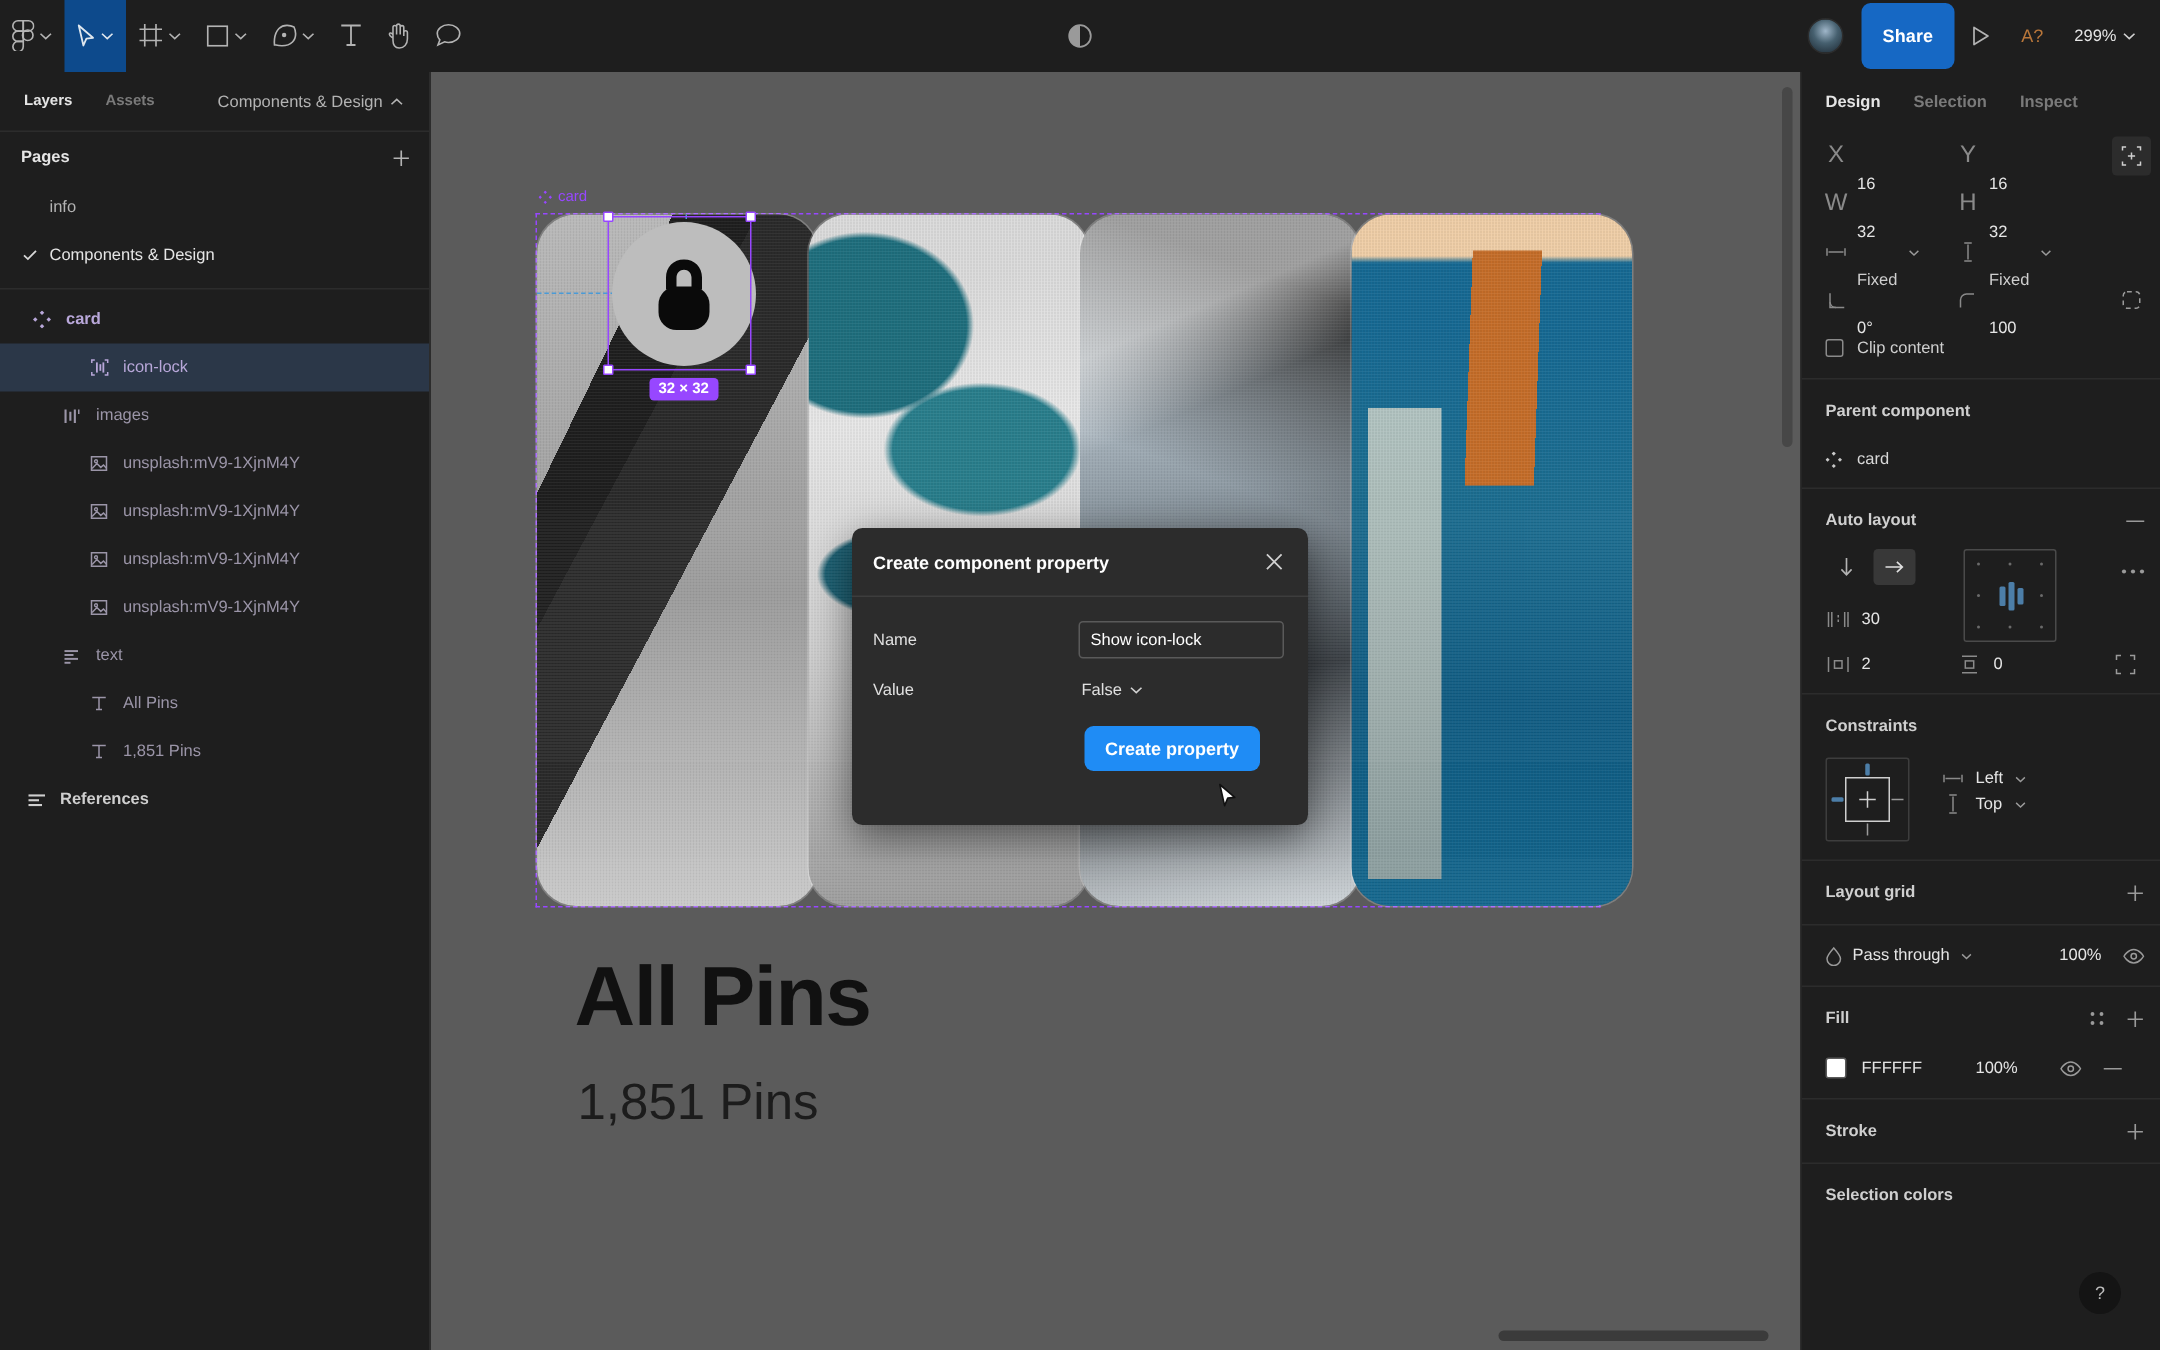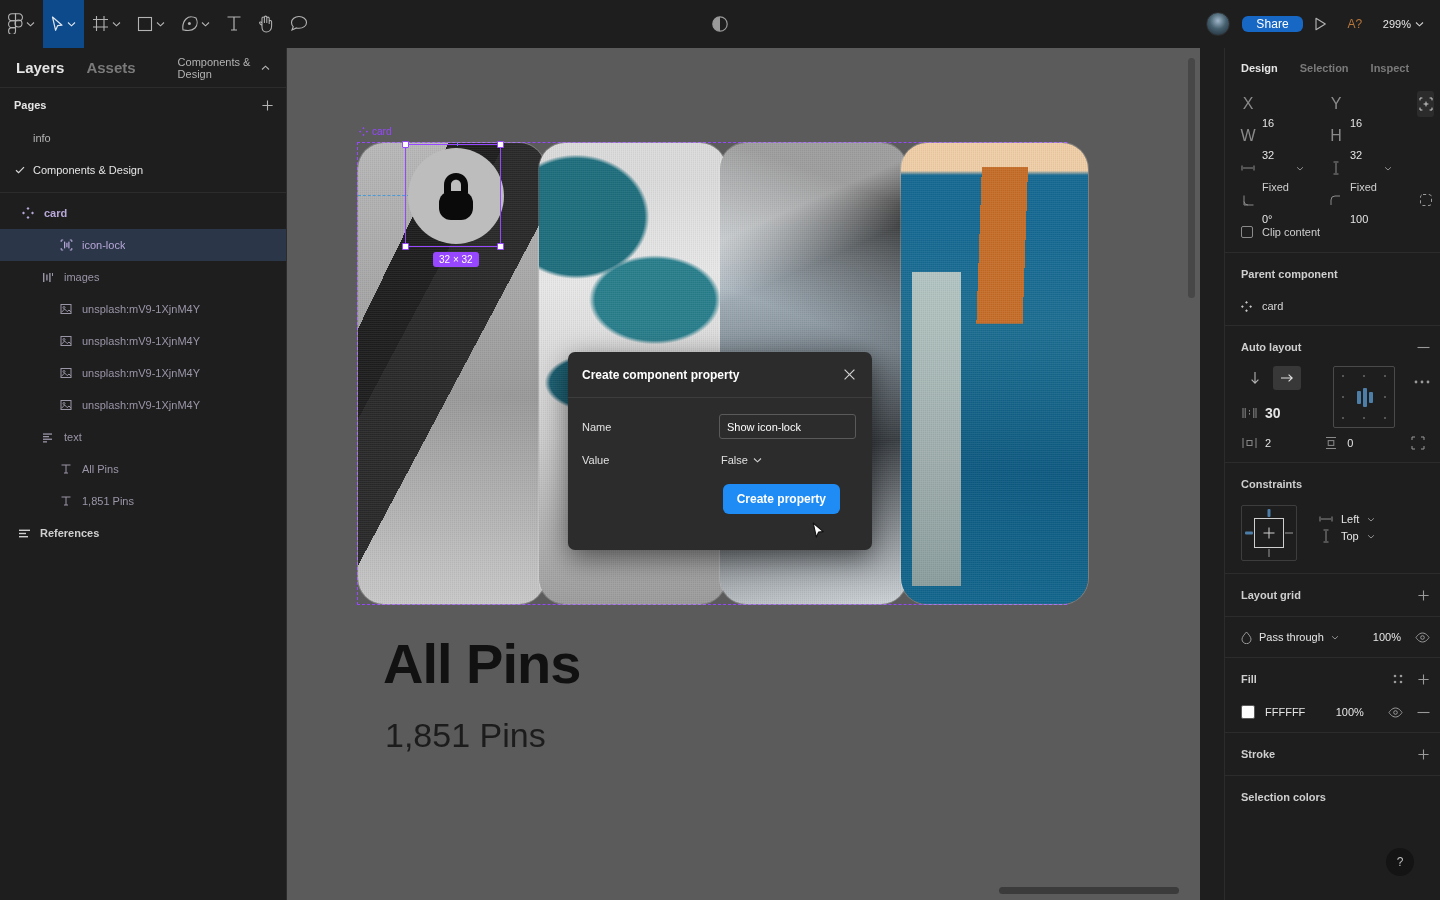--- a/index.html
+++ b/index.html
@@ -42,22 +42,22 @@
     border: 1px solid #2c2c2c; margin-right: 10px; overflow:hidden;
     position: relative;
   }
   .avatar::after{
     content:""; position:absolute; left:7px; top:3px; width:9px; height:17px;
     border-radius:50% 50% 40% 40%;
     background: linear-gradient(180deg,#cfd8de,#7b8b96 60%,#2a3views 100%);
     opacity:.85;
   }
   .share-btn {
-    background: #0d6efd; background: #1668c4; color: #fff; font-size: 12px; font-weight: 400;
-    border: none; border-radius: 6px; height: 16px; padding: 0 14px; cursor: pointer;
+    background: #0d6efd; background: #1668c4; color: #fff; font-size: 12px; font-weight: 700;
+    border: none; border-radius: 6px; height: 44px; padding: 0 14px; cursor: pointer;
     font-family: "Liberation Sans", sans-serif; letter-spacing: .1px;
   }
   .icon-btn {
     width: 32px; height: 32px; display: flex; align-items: center; justify-content: center;
     color: #b3b3b3; cursor: default; border-radius: 4px;
   }
   .a-badge { color: #b8763a; font-size: 12px; font-weight: 500; }
   .zoom-ctl {
     display: flex; align-items: center; gap: 4px; color: #e5e5e5;
     font-size: 11px; padding: 0 8px; height: 28px; cursor: default; margin-left:2px;
@@ -66,21 +66,21 @@
   
   .left {
     position: absolute; left: 0; top: 48px; width: 287px; height: 852px;
     background: #1e1e1e; border-right: 1px solid #2c2c2c; z-index: 20;
     display: flex; flex-direction: column;
   }
   .left-tabs {
     height: 40px; display: flex; align-items: center; padding: 0 16px; gap: 0;
     border-bottom: 1px solid #2c2c2c;
   }
-  .ltab { font-size: 15px; color: #7a7a7a; font-weight: 600; margin-right: 22px; cursor: default; }
+  .ltab { font-size: 10px; color: #7a7a7a; font-weight: 600; margin-right: 22px; cursor: default; }
   .ltab.active { color: #e5e5e5; }
   .ltab-right {
     font-size: 11px; color: #b3b3b3; font-weight: 400;
     display: flex; align-items: center; gap: 5px; cursor: default;
     margin-left: 20px;
   }
   .pages-hdr {
     height: 34px; display: flex; align-items: center; justify-content: space-between;
     padding: 0 12px 0 14px;
   }
@@ -182,21 +182,21 @@
     border: 1.5px solid #9747ff; pointer-events: none;
   }
   .handle {
     position: absolute; width: 7px; height: 7px; background: #fff;
     border: 1.5px solid #9747ff; border-radius: 1px;
   }
   .h-tl { left: -4px; top: -4px; } .h-tr { right: -4px; top: -4px; }
   .h-bl { left: -4px; bottom: -4px; } .h-br { right: -4px; bottom: -4px; }
   .dim-badge {
     position: absolute; left: 146px; top: 204px; background: #9747ff; color: #fff;
-    font-size: 10px; padding: 2px 6px; border-radius: 3px; font-weight: 400;
+    font-size: 10px; padding: 2px 6px; border-radius: 3px; font-weight: 700;
   }
   .guide-v { position:absolute; left: 170px; top: 95px; width:0; height:60px; border-left: 1px dashed #4a9bd8;}
   .guide-h { position:absolute; left: 71px; top: 147px; width:52px; height:0; border-top: 1px dashed #4a9bd8;}
 
   .canvas-title {
     position: absolute; left: 96px; top: 588px; font-size: 56px; font-weight: 700;
     color: #111; letter-spacing: -1px; line-height: 1;
   }
   .canvas-sub {
     position: absolute; left: 98px; top: 670px; font-size: 34px; font-weight: 400;
@@ -238,21 +238,21 @@
   .modal-foot { display: flex; justify-content: flex-end; padding: 3px 16px 0 0; }
   .create-btn {
     background: #1f8cf5; color: #fff; border: none; border-radius: 6px;
     height: 30px; padding: 0 14px; font-size: 12px; font-weight: 700; cursor: pointer;
     font-family: "Liberation Sans", sans-serif;
   }
   .cursor-arrow { position: absolute; left: 244px; top: 170px; z-index: 70; }
 
   
   .right {
-    position: absolute; right: 0; top: 48px; width: 216px; height: 852px;
+    position: absolute; right: 0; top: 48px; width: 240px; height: 852px;
     background: #1e1e1e; border-left: 1px solid #2c2c2c; z-index: 20;
     overflow: hidden;
   }
   .rtabs { height: 40px; display: flex; align-items: center; padding: 0 16px; gap: 22px; }
   .rtab { font-size: 11px; color: #7a7a7a; font-weight: 600; cursor: default; }
   .rtab.active { color: #e5e5e5; }
   .prow { height: 32px; display: flex; align-items: center; padding: 0 6px 0 16px; }
   .fld { display: flex; align-items: center; gap: 7px; width: 88px; flex: none; }
   .fld .fi { width: 14px; display: flex; align-items: center; justify-content: center; color: #8a8a8a; flex:none; }
   .fld .fv { font-size: 11px; color: #e5e5e5; margin-top: 38px; }
@@ -278,21 +278,21 @@
   .al-grid { display: flex; padding: 0 10px 0 16px; align-items: flex-start; gap: 0; }
   .al-left { width: 88px; }
   .al-dirs { display: flex; gap: 4px; margin-bottom: 6px; height: 28px; align-items: center; }
   .al-dir {
     width: 28px; height: 24px; display: flex; align-items: center; justify-content: center;
     color: #b3b3b3; border-radius: 3px; cursor: default;
   }
   .al-dir.on { background: #383838; }
   .al-field { display: flex; align-items: center; gap: 8px; height: 30px; }
   .al-field .fi { width: 16px; display:flex; align-items:center; justify-content:center; color: #8a8a8a; }
-  .al-field .fv { font-size: 14px; color: #e5e5e5; font-weight: bold; }
+  .al-field .fv { font-size: 11px; color: #e5e5e5; }
   .align-pad {
     width: 62px; height: 62px; border: 1px solid #4a4a4a; border-radius: 2px;
     position: relative; margin-top: 2px; margin-left: 4px; flex:none;
   }
   .align-pad .dot { position: absolute; width: 2px; height: 2px; background: #6a6a6a; border-radius: 50%; }
   .align-pad .bar { position: absolute; background: #4c7ea8; border-radius: 1px; }
   .al-more { margin-left: auto; color: #9a9a9a; padding-top: 6px; }
   .al-bottom { display: flex; align-items: center; padding: 0 10px 0 16px; height: 30px; gap: 0; }
   .al-bottom .cell { display: flex; align-items: center; gap: 8px; width: 88px; }
   .al-bottom .fi { width: 16px; display:flex; align-items:center; justify-content:center; color: #8a8a8a; }

